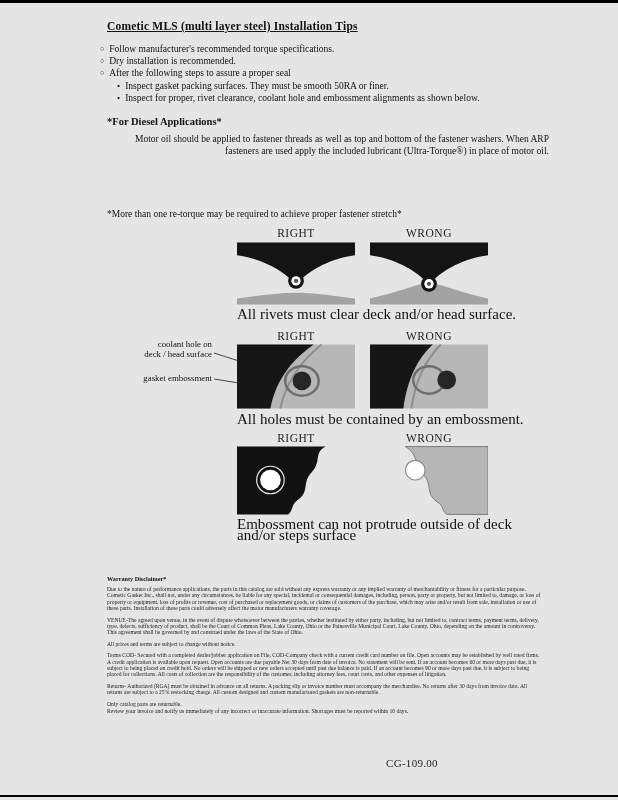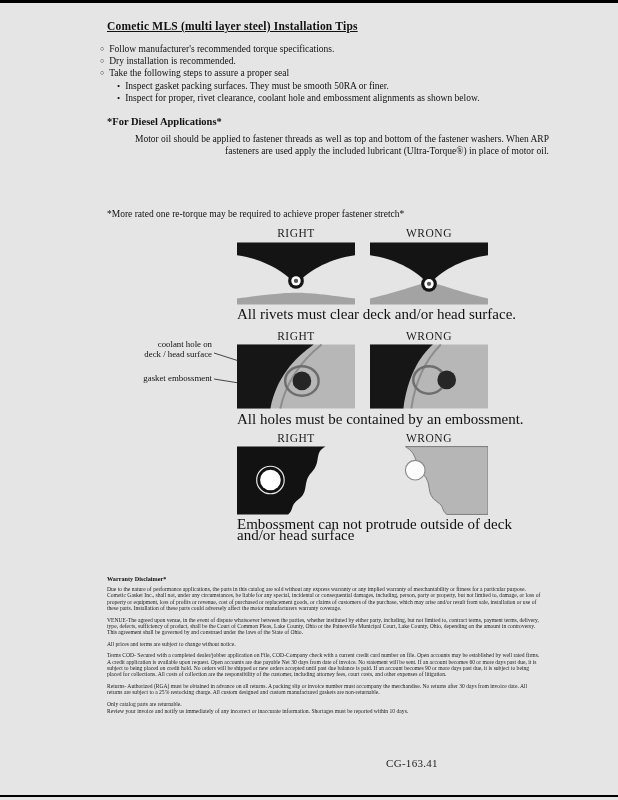--- a/index.html
+++ b/index.html
@@ -42,34 +42,34 @@
   <div class="bullet-line" style="left:100px; top:44px;">
     <span class="mk-circle">○</span>
     <span>Follow manufacturer's recommended torque specifications.</span>
   </div>
   <div class="bullet-line" style="left:100px; top:56px;">
     <span class="mk-circle">○</span>
     <span>Dry installation is recommended.</span>
   </div>
   <div class="bullet-line" style="left:100px; top:68px;">
     <span class="mk-circle">○</span>
-    <span>Take the following steps to assure a proper seal</span>
+    <span>After the following steps to assure a proper seal</span>
   </div>
   <div class="bullet-line" style="left:117px; top:81px;">
     <span class="mk-dot">•</span>
     <span>Inspect gasket packing surfaces.  They must be smooth 50RA or finer.</span>
   </div>
   <div class="bullet-line" style="left:117px; top:93px;">
     <span class="mk-dot">•</span>
     <span>Inspect for proper, rivet clearance, coolant hole and embossment alignments as shown below.</span>
   </div>
 
   <div class="heading2" style="left:107px; top:116px;">*For Diesel Applications*</div>
   <div class="para" style="left:107px; top:133px; width:442px;text-align:right;">Motor oil should be applied to fastener threads as well as top and bottom of the fastener washers. When ARP fasteners are used apply the included lubricant (Ultra-Torque®) in place of motor oil.</div>
-  <div class="para" style="left:107px; top:208px; width:440px;">*More rated one re-torque may be required to achieve proper fastener stretch*</div>
+  <div class="para" style="left:107px; top:208px; width:440px;">*More than one re-torque may be required to achieve proper fastener stretch*</div>
 
   <div class="dlabel" style="left:237px; top:227px;">RIGHT</div>
   <div class="dlabel" style="left:370px; top:227px;">WRONG</div>
 
   <div class="dimg" style="left:237px; top:242px;">
     <svg width="118" height="63" viewBox="0 0 120 63">
       <path d="M0,0 H120 V13 C96,16 74,28 64,39 L60,43 L56,39 C46,28 24,16 0,13 Z" fill="#141414"></path>
       <path d="M0,63 V57 C35,52 50,51 60,51 C70,51 85,52 120,57 V63 Z" fill="#a3a3a3"></path>
       <circle cx="60" cy="39" r="8" fill="#141414"></circle>
       <circle cx="60" cy="39" r="4.8" fill="#ffffff"></circle>
@@ -133,28 +133,28 @@
       <circle cx="34" cy="34" r="10.5" fill="#ffffff"></circle>
     </svg>
   </div>
   <div class="dimg" style="left:370px; top:446px;">
     <svg width="118" height="69" viewBox="0 0 120 69">
       <path d="M120,0 H36 C50,8 44,18 54,28 C64,38 56,48 68,56 C76,61 72,64 78,69 H120 Z" fill="#b6b6b6" stroke="#7a7a7a" stroke-width="1"></path>
       <circle cx="46" cy="24" r="10" fill="#fdfdfd" stroke="#8a8a8a" stroke-width="1.2"></circle>
     </svg>
   </div>
   <div class="cap" style="left:237px; top:519px;">Embossment can not protrude outside of deck</div>
-  <div class="cap" style="left:237px; top:530px;">and/or head surface</div>
+  <div class="cap" style="left:237px; top:530px;">and/or steps surface</div>
 
   <div class="warranty">
     <h4>Warranty Disclaimer*</h4>
     <p>Due to the nature of performance applications, the parts in this catalog are sold without any express warranty or any implied warranty of merchantability or fitness for a particular purpose.  Cometic Gasket Inc., shall not, under any circumstances, be liable for any special, incidental or consequential damages, including, person, party or property, but not limited to, damage, or loss of property or equipment, loss of profits or revenue, cost of purchased or replacement goods, or claims of customers of the purchase, which may arise and/or result from sale, installation or use of these parts.  Installation of these parts could adversely affect the motor manufacturers warranty coverage.</p>
     <p>VENUE-The agreed upon venue, in the event of dispute whatsoever between the parties, whether instituted by either party, including, but not limited to, contract terms, payment terms, delivery, type, defects, sufficiency of product, shall be the Court of Common Pleas, Lake County, Ohio or the Painesville Municipal Court, Lake County, Ohio, depending on the amount in controversy.  This agreement shall be governed by and construed under the laws of the State of Ohio.</p>
     <p>All prices and terms are subject to change without notice.</p>
     <p>Terms COD- Secured with a completed dealer/jobber application on File, COD-Company check with a current credit card number on file.  Open accounts may be established by well rated firms.  A credit application is available upon request.  Open accounts are due payable Net 30 days from date of invoice.  No statement will be sent.  If an account becomes 60 or more days past due, it is subject to being placed on credit hold.  No orders will be shipped or new orders accepted until past due balance is paid.  If an account becomes 90 or more days past due, it is subject to being placed for collections.  All costs of collection are the responsibility of the customer, including attorney fees, court costs, and other expenses of litigation.</p>
     <p>Returns- Authorized (RGA) must be obtained in advance on all returns.  A packing slip or invoice number must accompany the merchandise.  No returns after 30 days from invoice date.  All returns are subject to a 25% restocking charge.  All custom designed and custom manufactured gaskets are non-returnable.</p>
     <p style="margin-bottom:1px;">Only catalog parts are returnable.</p>
     <p>Review your invoice and notify us immediately of any incorrect or inaccurate information.  Shortages must be reported within 10 days.</p>
   </div>
 
-  <div class="footer-code">CG-163.41</div>
+  <div class="footer-code">CG-109.00</div>
 
 </div>
 
 </body></html>

